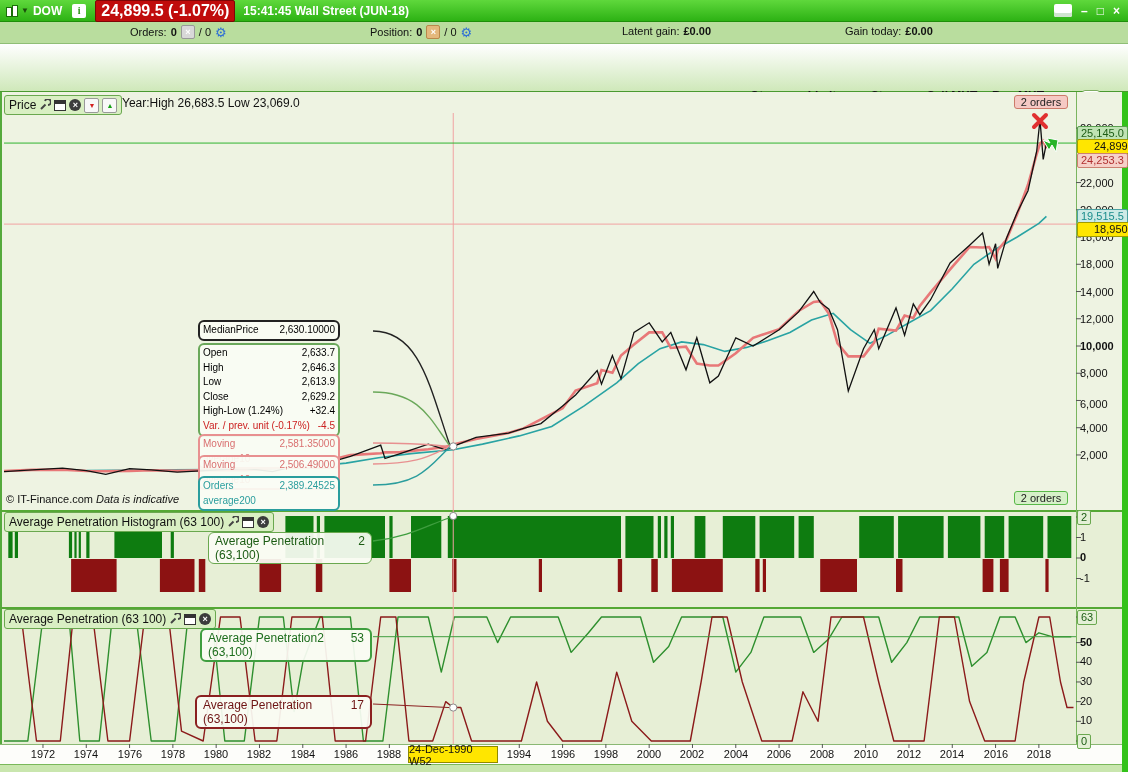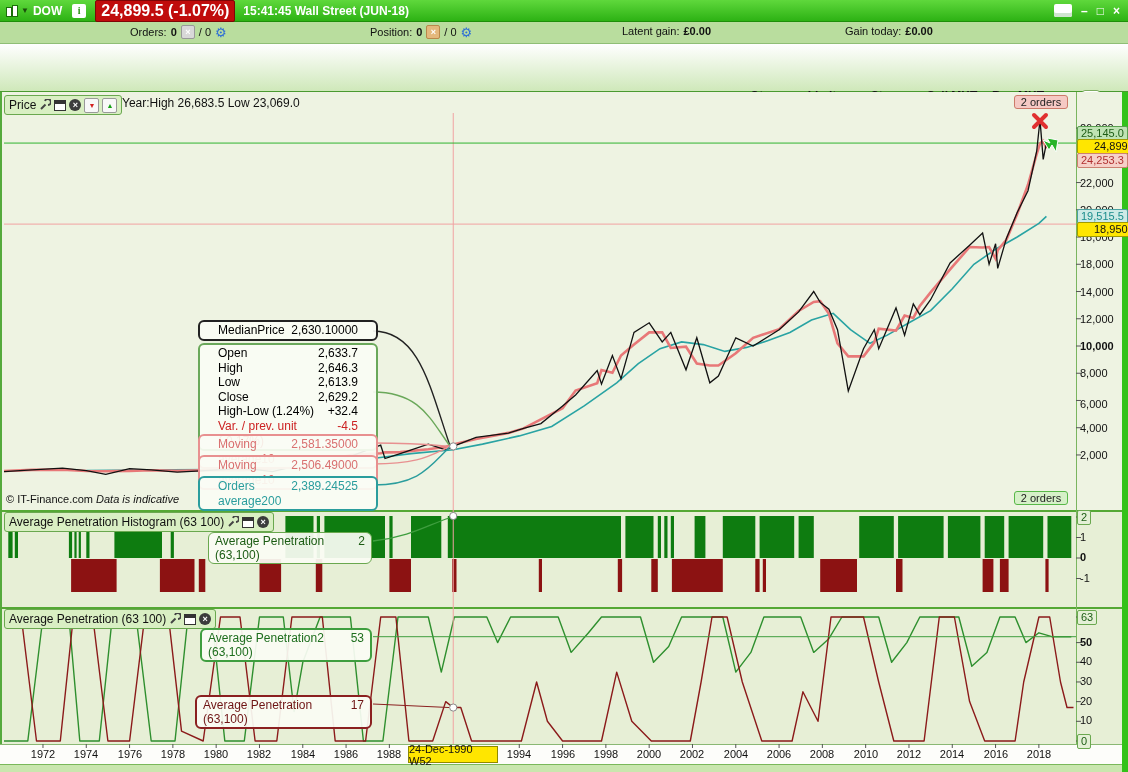--- a/index.html
+++ b/index.html
@@ -95,22 +95,22 @@
   .badge{position:absolute;left:1077px;font-size:11px;padding:0 3px;border-radius:2px;z-index:4;line-height:13px;}
   .b-yellow{background:#ffe600;border:1px solid #a09a00;color:#111;padding-left:16px;}
   .b-green{background:#bfe3b4;border:1px solid #5a9e50;color:#1c5c14;}
   .b-salmon{background:#f6d0c8;border:1px solid #cc8070;color:#b03030;}
   .b-teal{background:#cdeae6;border:1px solid #4aa0a0;color:#1b8c8c;}
   .badge-sm{background:#e4f0d6;border:1px solid #6aa84f;color:#1c5c14;}
   .orders-badge{position:absolute;width:52px;text-align:center;font-size:11px;border-radius:3px;z-index:4;}
   .ob-pink{left:1014px;top:3px;background:#f5c9c4;border:1px solid #cc7a6a;color:#222;}
   .ob-green{left:1014px;top:399px;background:#d6f0c8;border:1px solid #58b848;color:#222;}
   
-  .tt-box{position:absolute;left:198px;width:180px;border-radius:6px;background:rgba(250,252,244,0.93);
-    font-size:12px;z-index:4;box-sizing:border-box;padding:1px 18px;}
+  .tt-box{position:absolute;left:198px;width:142px;border-radius:6px;background:rgba(250,252,244,0.93);
+    font-size:10px;z-index:4;box-sizing:border-box;padding:1px 3px;}
   .tt-row{display:flex;justify-content:space-between;line-height:14.6px;}
   .tt-red{color:#cc2222;}
   .pen-pill{position:absolute;border-radius:6px;background:rgba(250,252,244,0.93);font-size:12px;z-index:4;
     display:flex;justify-content:space-between;box-sizing:border-box;padding:1px 6px;}
   
   .year-label{position:absolute;top:656px;font-size:11px;color:#111;transform:translateX(-50%);z-index:3;}
   .date-hl{position:absolute;left:408px;top:654px;width:88px;height:15px;background:#ffe600;border:1px solid #8f8a00;
     font-size:11px;display:flex;align-items:center;justify-content:center;color:#111;z-index:4;}
 </style>
 </head>

